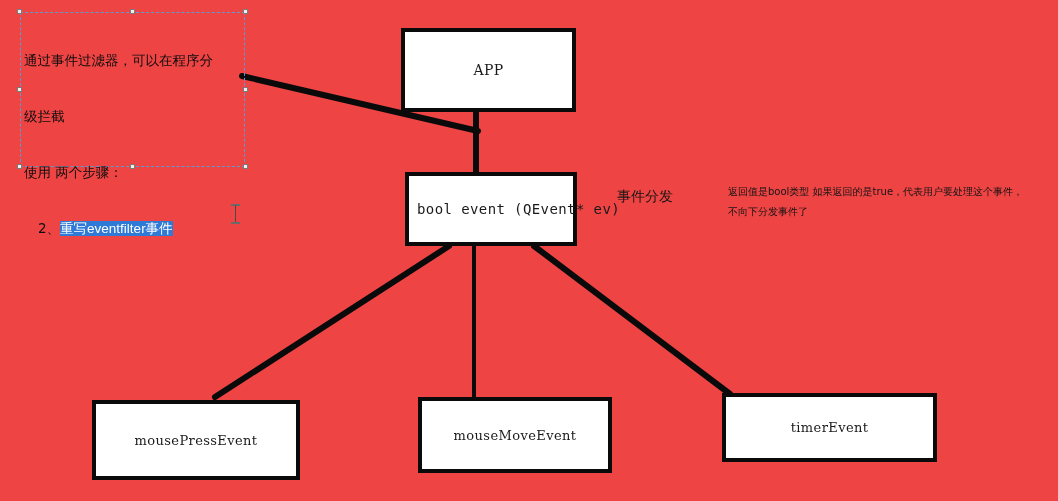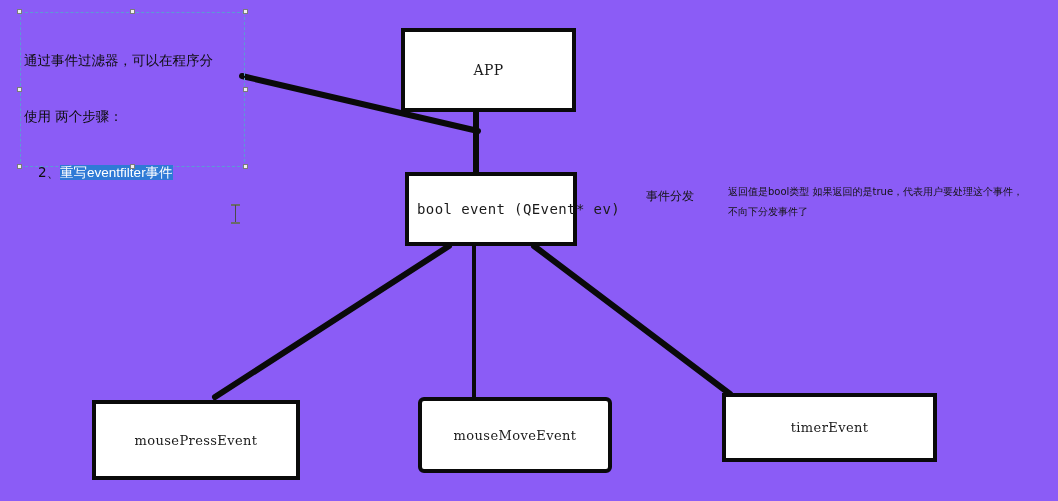--- a/index.html
+++ b/index.html
@@ -8,21 +8,21 @@
     padding: 0;
     background: #ffffff;
   }
   body {
     font-family: "Liberation Sans", "DejaVu Sans", sans-serif;
   }
   #canvas {
     position: relative;
     width: 1058px;
     height: 501px;
-    background: #8b5cf6;
+    background: #ef4444;
     overflow: hidden;
   }
 
   
   #wires {
     position: absolute;
     left: 0;
     top: 0;
     width: 1058px;
     height: 501px;
@@ -63,21 +63,21 @@
   }
   #node-event .node-label {
     font-family: "DejaVu Sans Mono", "Liberation Mono", monospace;
     font-size: 14px;
     position: relative;
     z-index: 2;
   }
 
   
   #node-mousepress { left: 92px;  top: 400px; width: 208px; height: 80px; justify-content: center; }
-  #node-mousemove  { left: 418px; top: 397px; width: 194px; height: 76px; justify-content: center; border-radius: 6px; }
+  #node-mousemove  { left: 418px; top: 397px; width: 194px; height: 76px; justify-content: center; }
   #node-timer      { left: 722px; top: 393px; width: 215px; height: 69px; justify-content: center; }
   #node-mousepress .node-label,
   #node-mousemove  .node-label,
   #node-timer      .node-label { font-size: 13px; }
 
   
   #textbox {
     position: absolute;
     left: 20px; top: 12px;
     width: 225px; height: 155px;
@@ -117,22 +117,21 @@
   
   .annot {
     position: absolute;
     font-family: "DejaVu Sans", "Liberation Sans", sans-serif;
     color: #141414;
     z-index: 3;
     white-space: pre;
   }
   #annot-dispatch {
     left: 617px; top: 188px;
-    font-size: 12px;
-    margin-left: 29px;
+    font-size: 14px;
   }
   #annot-return {
     left: 728px; top: 182px;
     font-size: 10px;
     line-height: 20px;
     width: 300px;
     white-space: normal;
   }
 
   
@@ -167,20 +166,21 @@
     <line x1="449" y1="246" x2="215" y2="397" stroke="#0a0a0a" stroke-width="6" stroke-linecap="round"></line>
 
     <line x1="474" y1="246" x2="474" y2="399" stroke="#0a0a0a" stroke-width="4" stroke-linecap="butt"></line>
 
     <line x1="534" y1="246" x2="730" y2="394" stroke="#0a0a0a" stroke-width="6" stroke-linecap="round"></line>
   </svg>
 
   <div id="textbox">
     <div id="textbox-content">
       <span class="tb-line">通过事件过滤器，可以在程序分</span>
+      <span class="tb-line">级拦截</span>
       <span class="tb-line">使用 两个步骤：</span>
       <span class="tb-line tb-indent"><span>2、</span><span class="tb-sel">重写eventfilter事件</span></span>
     </div>
   </div>
 
   <span class="handle" style="left:17px;  top:9px;"></span>
   <span class="handle" style="left:130px; top:9px;"></span>
   <span class="handle" style="left:243px; top:9px;"></span>
   <span class="handle" style="left:17px;  top:87px;"></span>
   <span class="handle" style="left:243px; top:87px;"></span>

